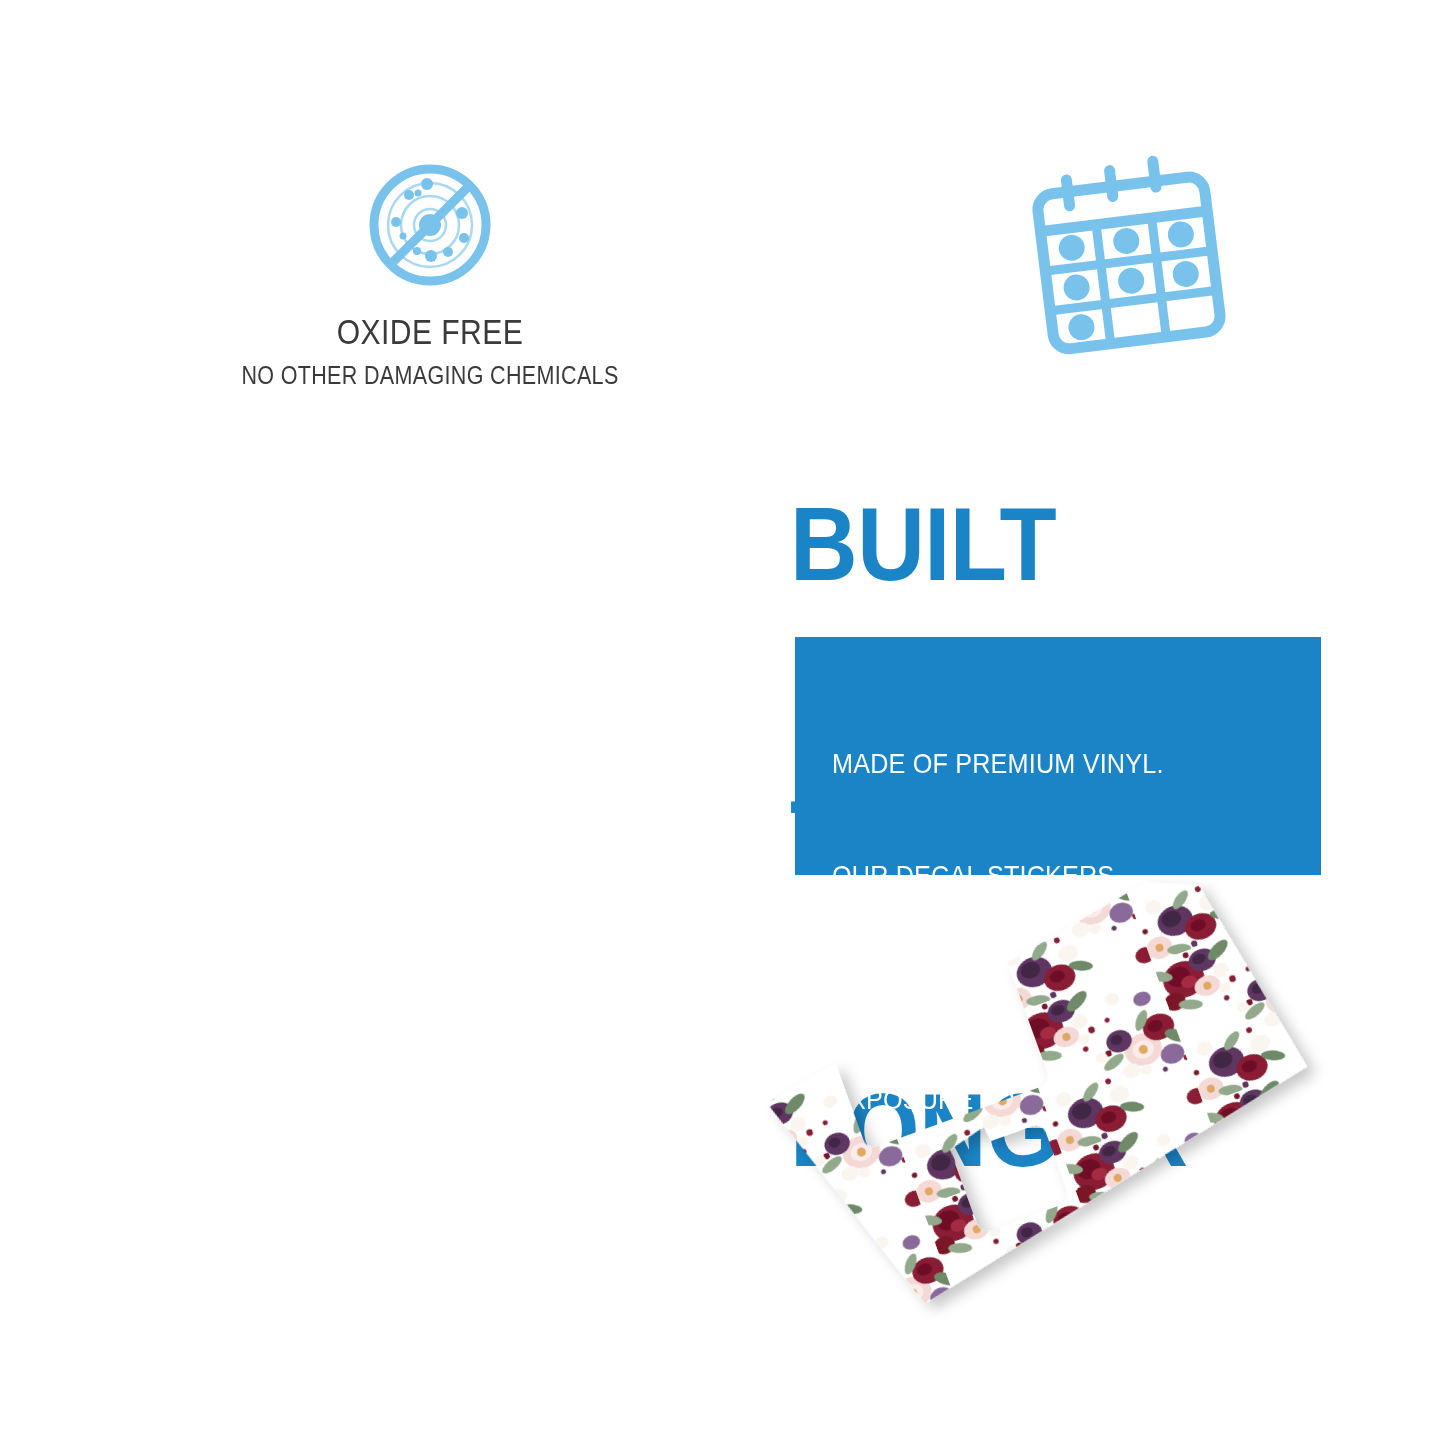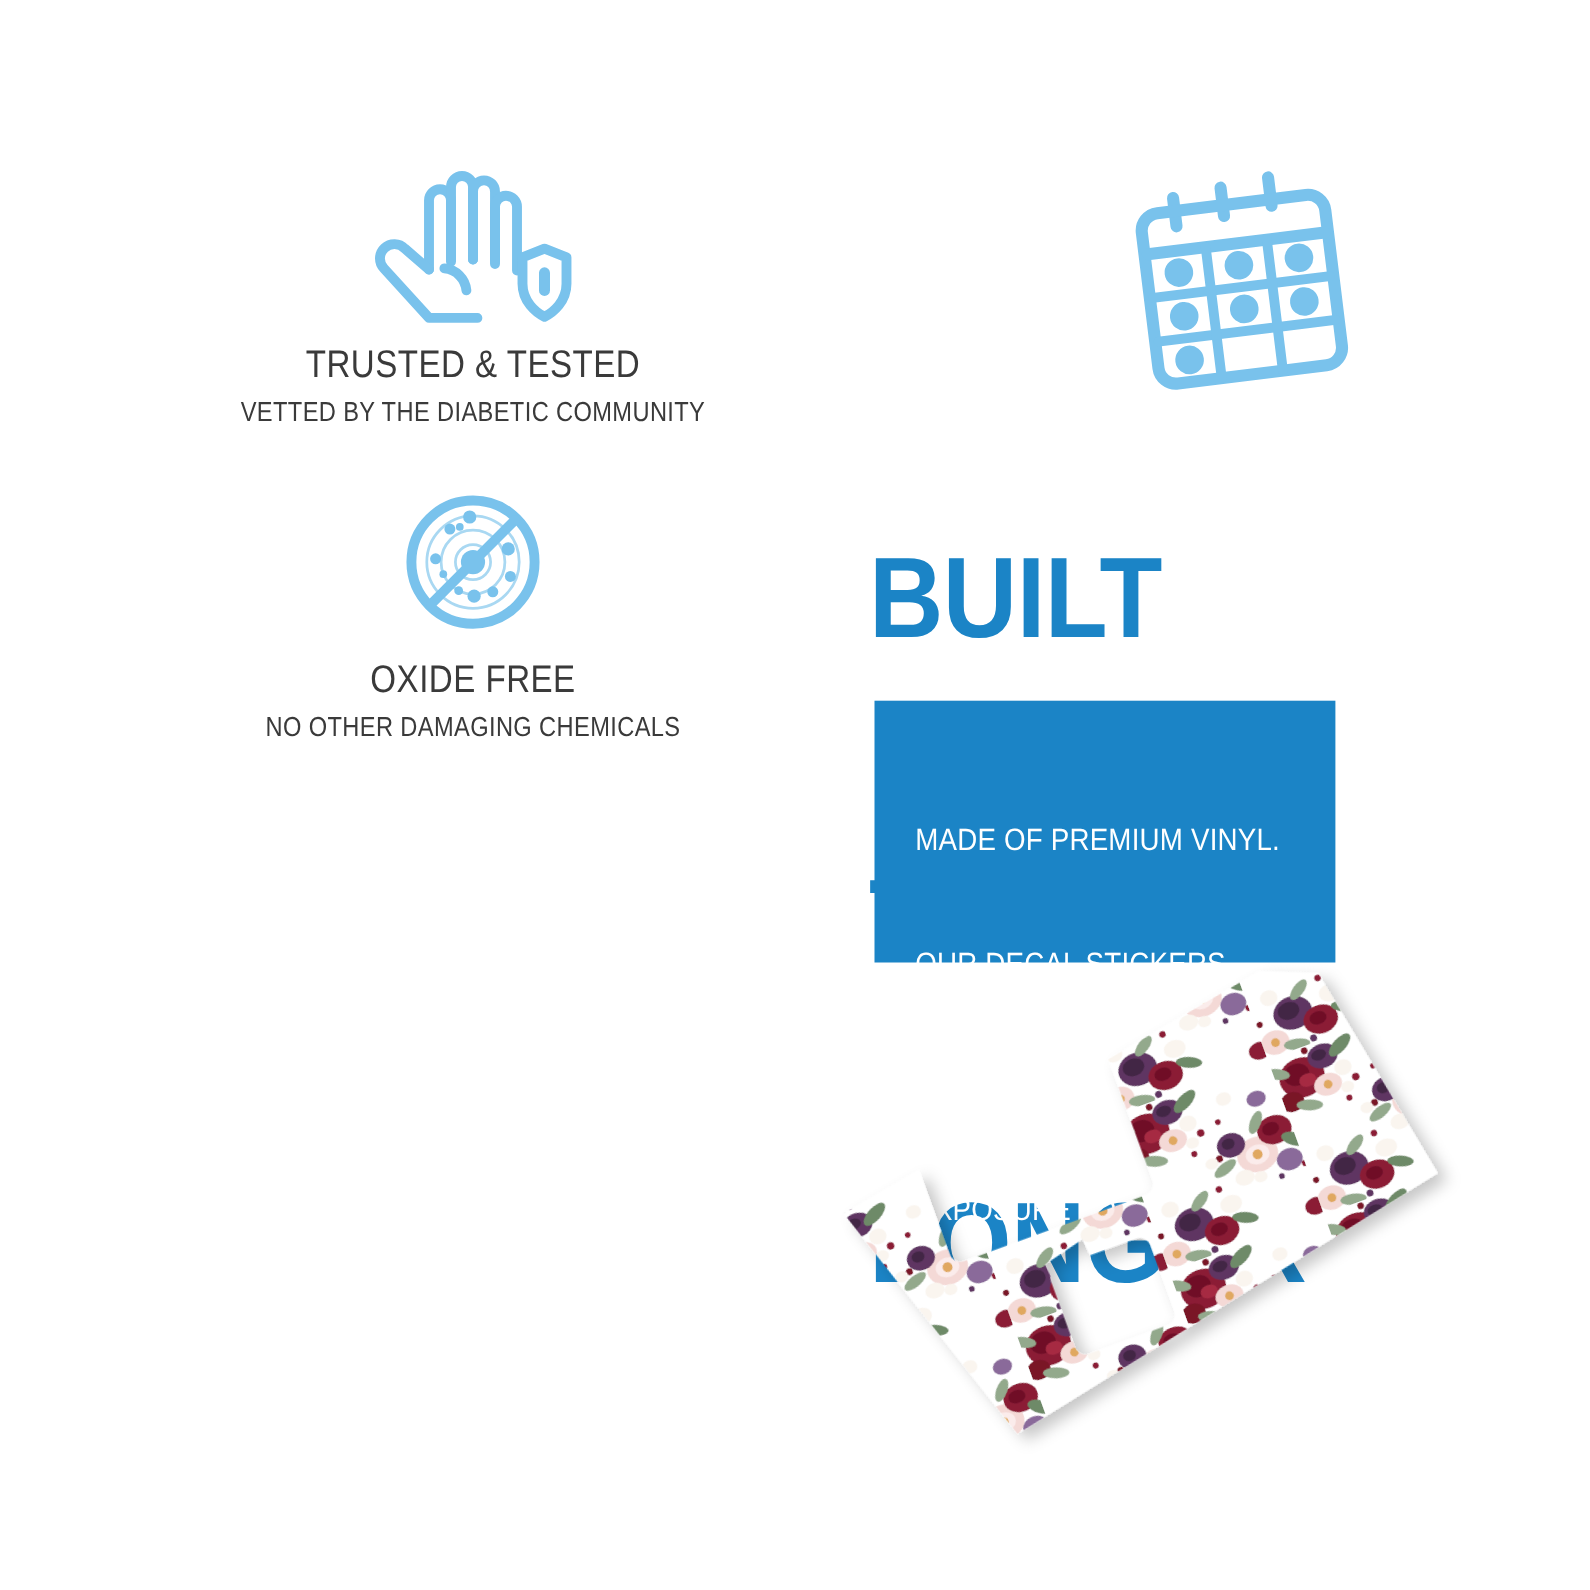--- a/index.html
+++ b/index.html
@@ -63,21 +63,21 @@
     position: absolute;
     left: 1028px; top: 155px;
     width: 200px; height: 200px;
     transform: rotate(-7deg);
   }
 
   
   .info-box {
     position: absolute;
     left: 795px; top: 637px;
-    width: 419px; height: 238px;
+    width: 526px; height: 238px;
     background: #1b84c6;
   }
   .info-text {
     position: absolute;
     left: 37px; top: 34px;
     color: #ffffff;
     font-size: 28px;
     line-height: 1.33;
     letter-spacing: 0.2px;
     transform: scaleX(0.9);
@@ -96,40 +96,20 @@
 
   .icon-svg { display: block; }
 </style>
 </head>
 <body>
 
 <div class="page">
 
   <div class="features">
 
-    <div class="feature f1">
-      <div class="feature-icon">
-        <svg class="icon-svg" width="185" height="150" viewBox="0 0 185 150" fill="none" stroke="#79c2ec" stroke-width="9" stroke-linecap="round" stroke-linejoin="round">
-
-          <path d="M52 95 V32 a10 10 0 0 1 20 0 V88"></path>
-          <path d="M72 86 V20 a10 10 0 0 1 20 0 V86"></path>
-          <path d="M92 86 V24 a10 10 0 0 1 20 0 V88"></path>
-          <path d="M112 90 V38 a10 10 0 0 1 20 0 V96"></path>
-
-          <path d="M52 95 L30 76 a13 13 0 0 0 -19 18 L52 139 H96"></path>
-
-          <path d="M66 94 a22 22 0 0 1 20 20"></path>
-
-          <path d="M137 84 l20 -8 20 8 v24 c0 16 -12 26 -20 30 -8 -4 -20 -14 -20 -30 z"></path>
-          <path d="M157 98 v16" stroke-width="10"></path>
-        </svg>
-      </div>
-      <div class="feature-title">TRUSTED &amp; TESTED</div>
-      <div class="feature-sub">VETTED BY THE DIABETIC COMMUNITY</div>
-    </div>
 
 
 
     <div class="feature f4">
       <div class="feature-icon">
         <svg class="icon-svg" width="130" height="130" viewBox="0 0 130 130" fill="none">
           <circle cx="65" cy="65" r="56" stroke="#79c2ec" stroke-width="9" fill="none"></circle>
           <circle cx="65" cy="65" r="42" stroke="#a9d8f2" stroke-width="2.5" fill="none"></circle>
           <circle cx="65" cy="65" r="29" stroke="#a9d8f2" stroke-width="2.5" fill="none"></circle>
           <circle cx="65" cy="65" r="16" stroke="#a9d8f2" stroke-width="2.5" fill="none"></circle>

